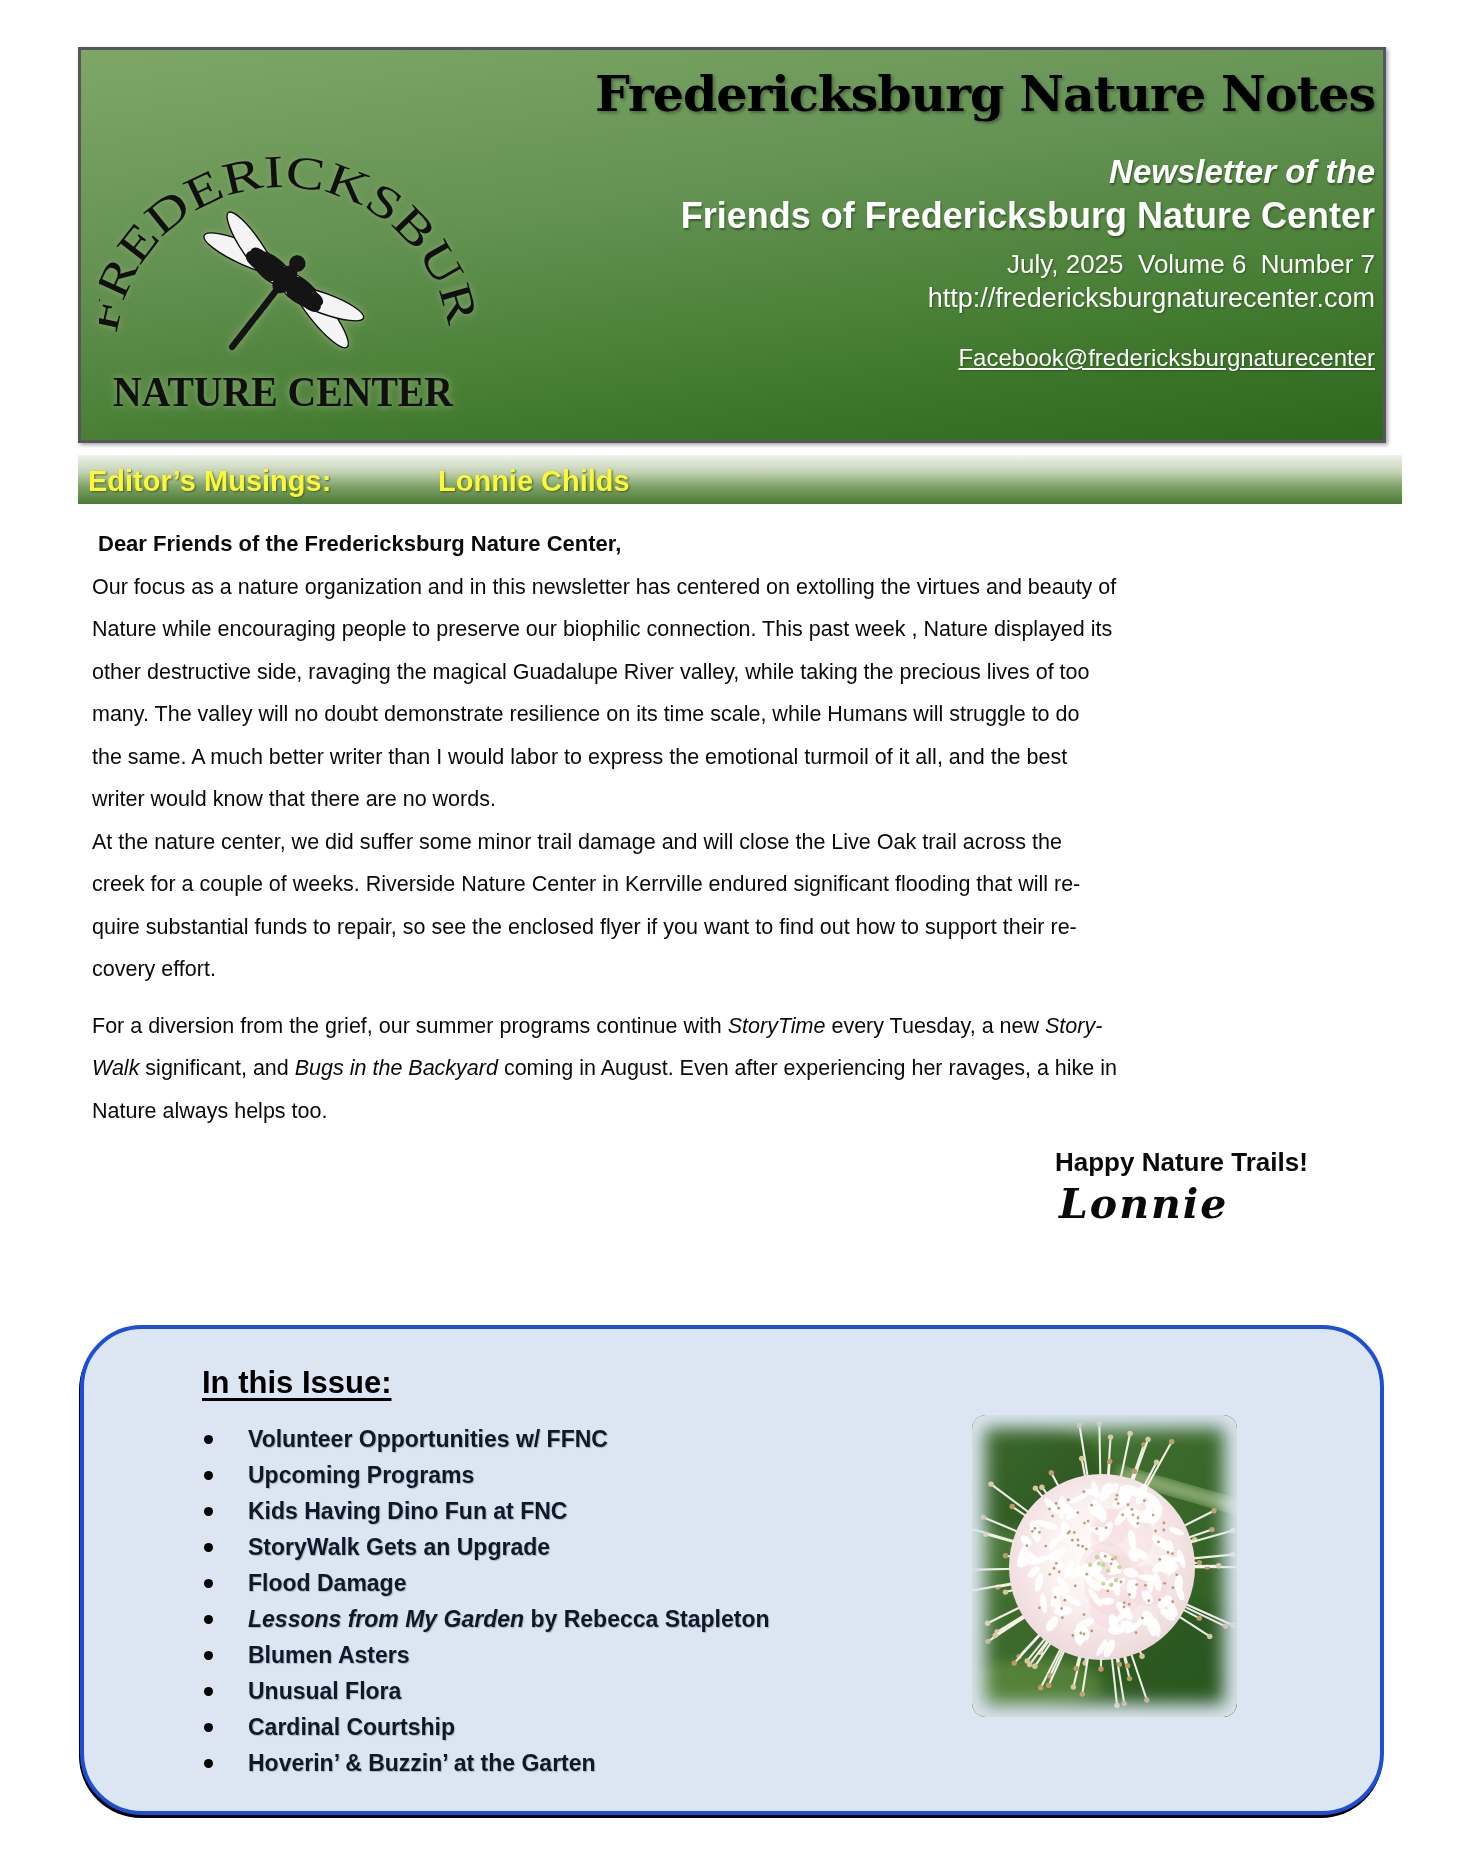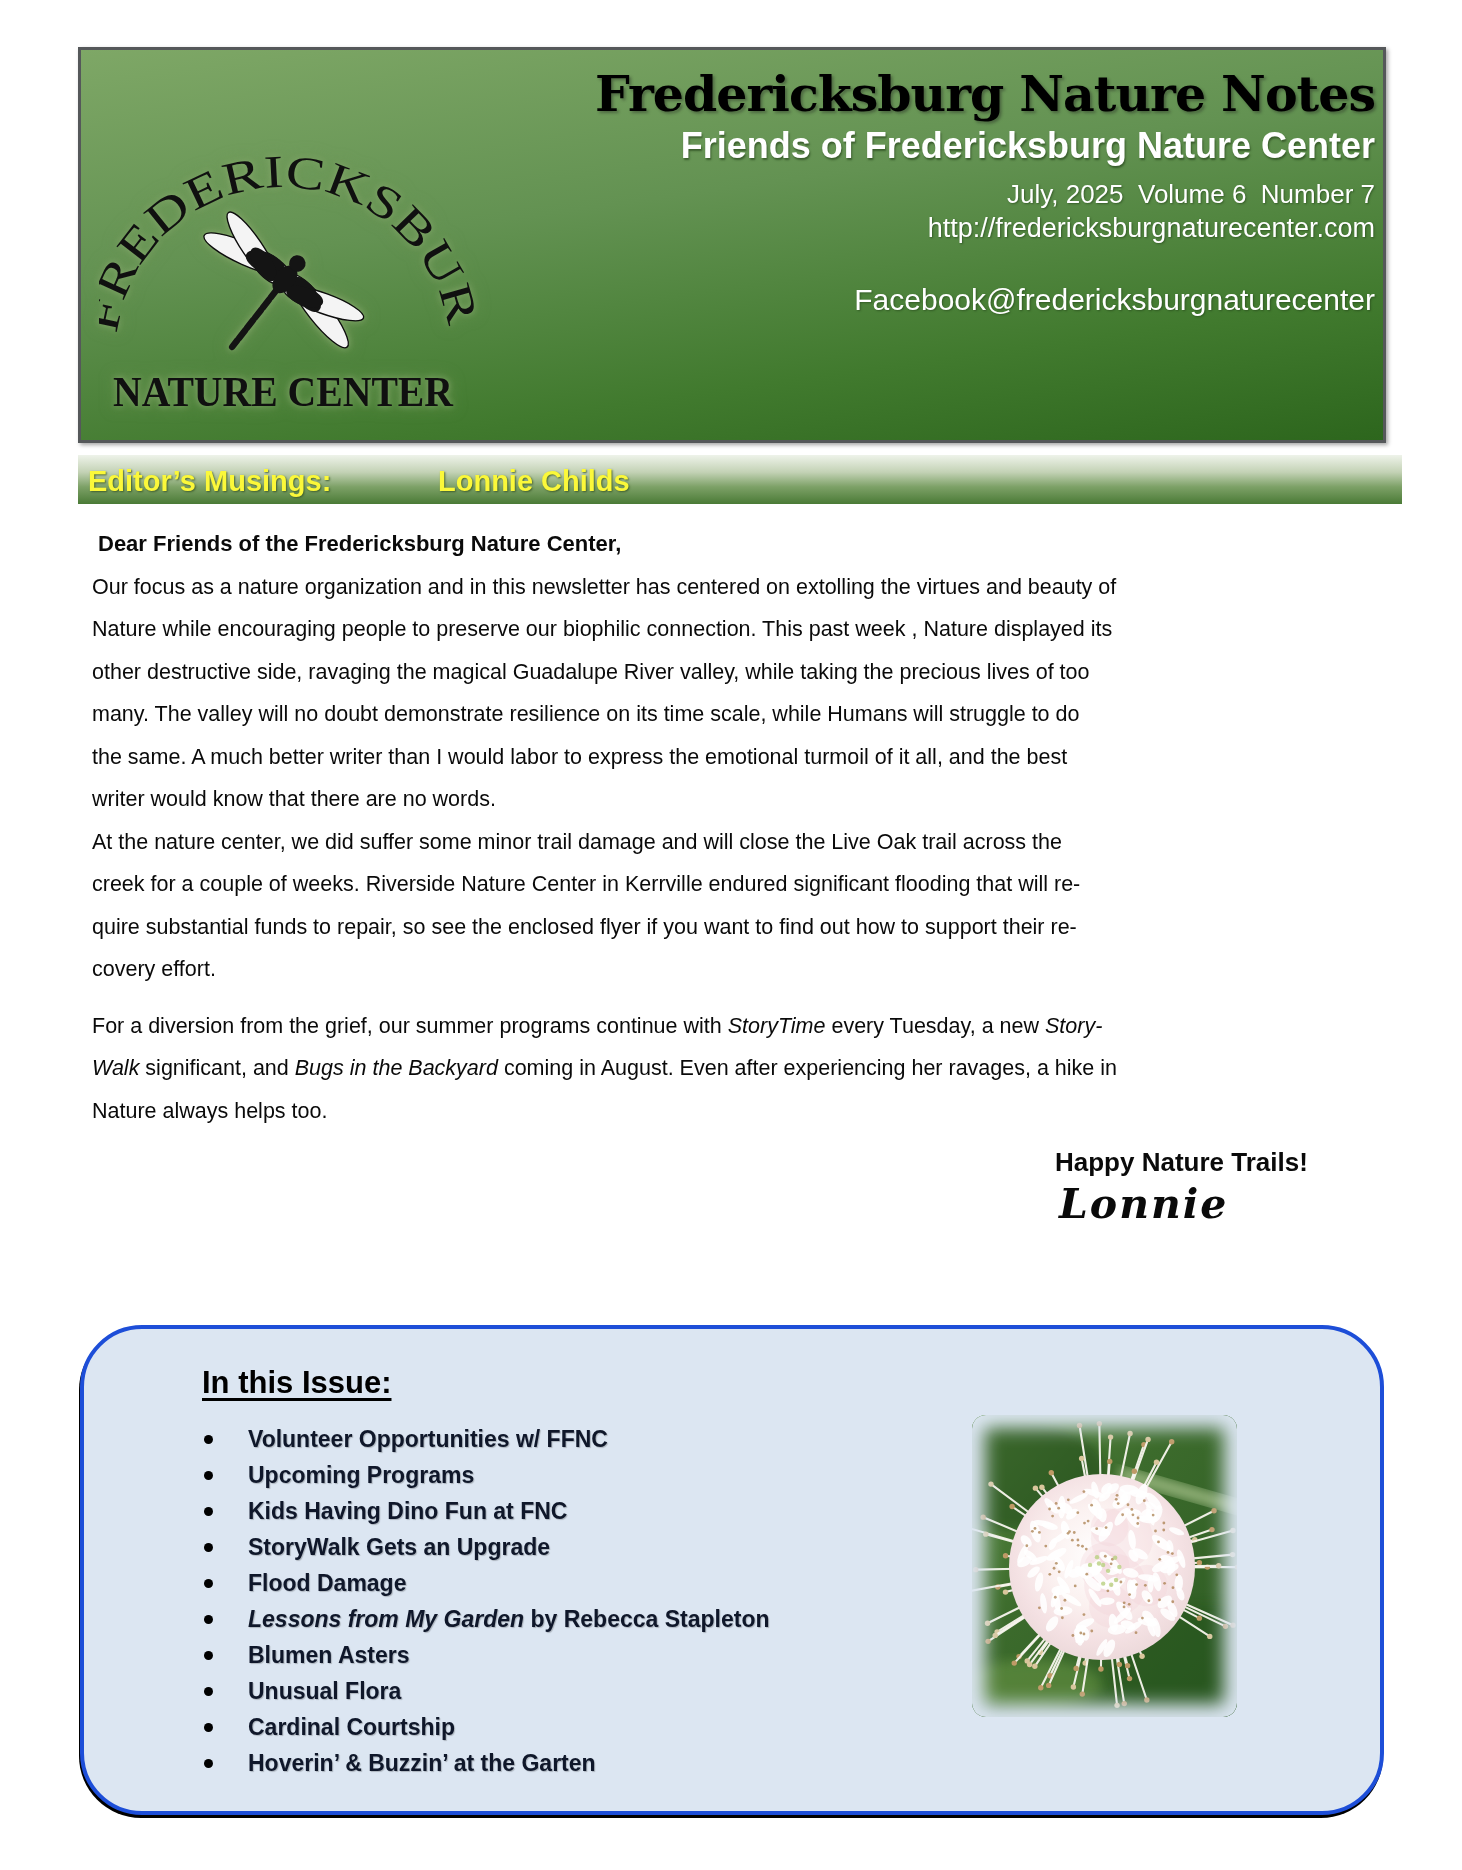--- a/index.html
+++ b/index.html
@@ -25,21 +25,21 @@
     font-family:"DejaVu Serif",serif;font-weight:bold;font-size:49px;line-height:56px;
     color:#000;margin-top:6px;letter-spacing:-1px;text-shadow:2px 2px 3px rgba(30,30,30,.4);
   }
   .hdr-sub1{font-size:33px;line-height:40px;font-weight:bold;font-style:italic;margin-top:30px;
     text-shadow:1px 2px 2px rgba(35,65,25,.65);}
   .hdr-sub2{font-size:36px;line-height:44px;font-weight:bold;margin-top:2px;
     text-shadow:1px 2px 2px rgba(35,65,25,.65);}
   .hdr-line{font-size:26px;line-height:32px;white-space:pre;text-shadow:1px 1px 2px rgba(35,65,25,.6);}
   .hdr-issue{margin-top:10px;}
   .hdr-web{margin-top:2px;font-size:27px;}
-  .hdr-fb{margin-top:40px;font-size:30px;}
+  .hdr-fb{margin-top:28px;font-size:24px;text-decoration:underline;}
   
   .section-bar{
     position:absolute;left:78px;top:455px;width:1324px;height:49px;
     background:linear-gradient(to bottom,#eef3ea 0%,#c3d2b5 35%,#7da167 65%,#4a7a36 100%);
   }
   .section-bar .label{
     position:absolute;left:10px;top:0;height:49px;line-height:52px;
     font-size:29px;font-weight:bold;color:#fbf83a;text-shadow:1px 1px 2px rgba(60,90,40,.9);
   }
   .section-bar .author{left:360px;}
@@ -102,20 +102,21 @@
       <ellipse cx="27" cy="-6" rx="23" ry="11" fill="#141414" transform="rotate(14)"></ellipse>
       <ellipse cx="26" cy="12" rx="21" ry="10" fill="#141414" transform="rotate(-18)"></ellipse>
       <ellipse cx="0" cy="2" rx="11" ry="17" fill="#141414"></ellipse>
       <circle cx="0" cy="-20" r="9" fill="#141414"></circle>
     </g>
     <text class="logo-text" x="184" y="290" text-anchor="middle" font-size="42" font-weight="bold" textLength="340" lengthAdjust="spacingAndGlyphs">NATURE CENTER</text>
   </svg>
 
   <div class="header-text">
     <div class="hdr-title">Fredericksburg Nature Notes</div>
+    <div class="hdr-sub1">Newsletter of the</div>
     <div class="hdr-sub2">Friends of Fredericksburg Nature Center</div>
     <div class="hdr-line hdr-issue">July, 2025  Volume 6  Number 7</div>
     <div class="hdr-line hdr-web">http://fredericksburgnaturecenter.com</div>
     <div class="hdr-line hdr-fb">Facebook@fredericksburgnaturecenter</div>
   </div>
 </div>
 
 <div class="section-bar">
   <span class="label">Editor’s Musings:</span>
   <span class="label author">Lonnie Childs</span>

